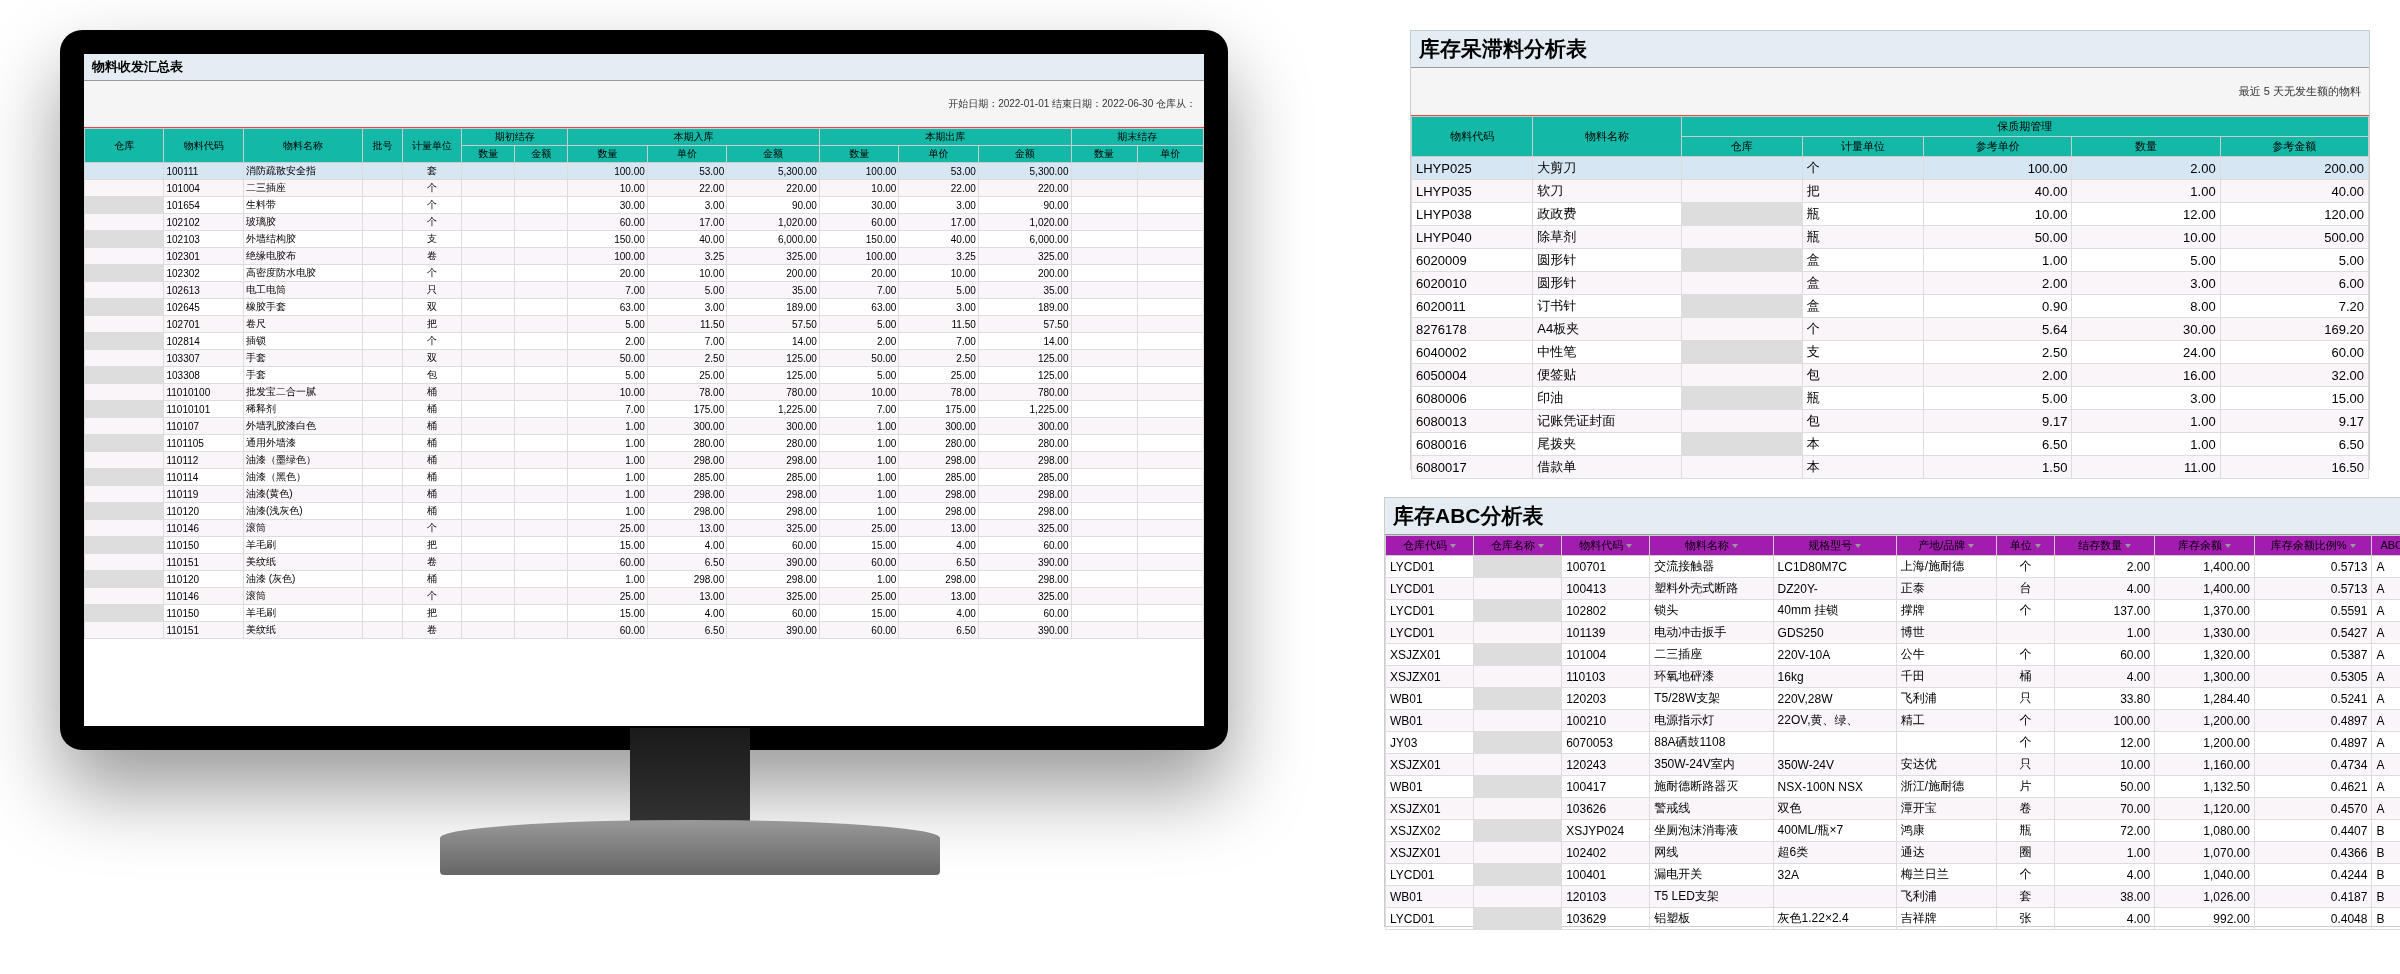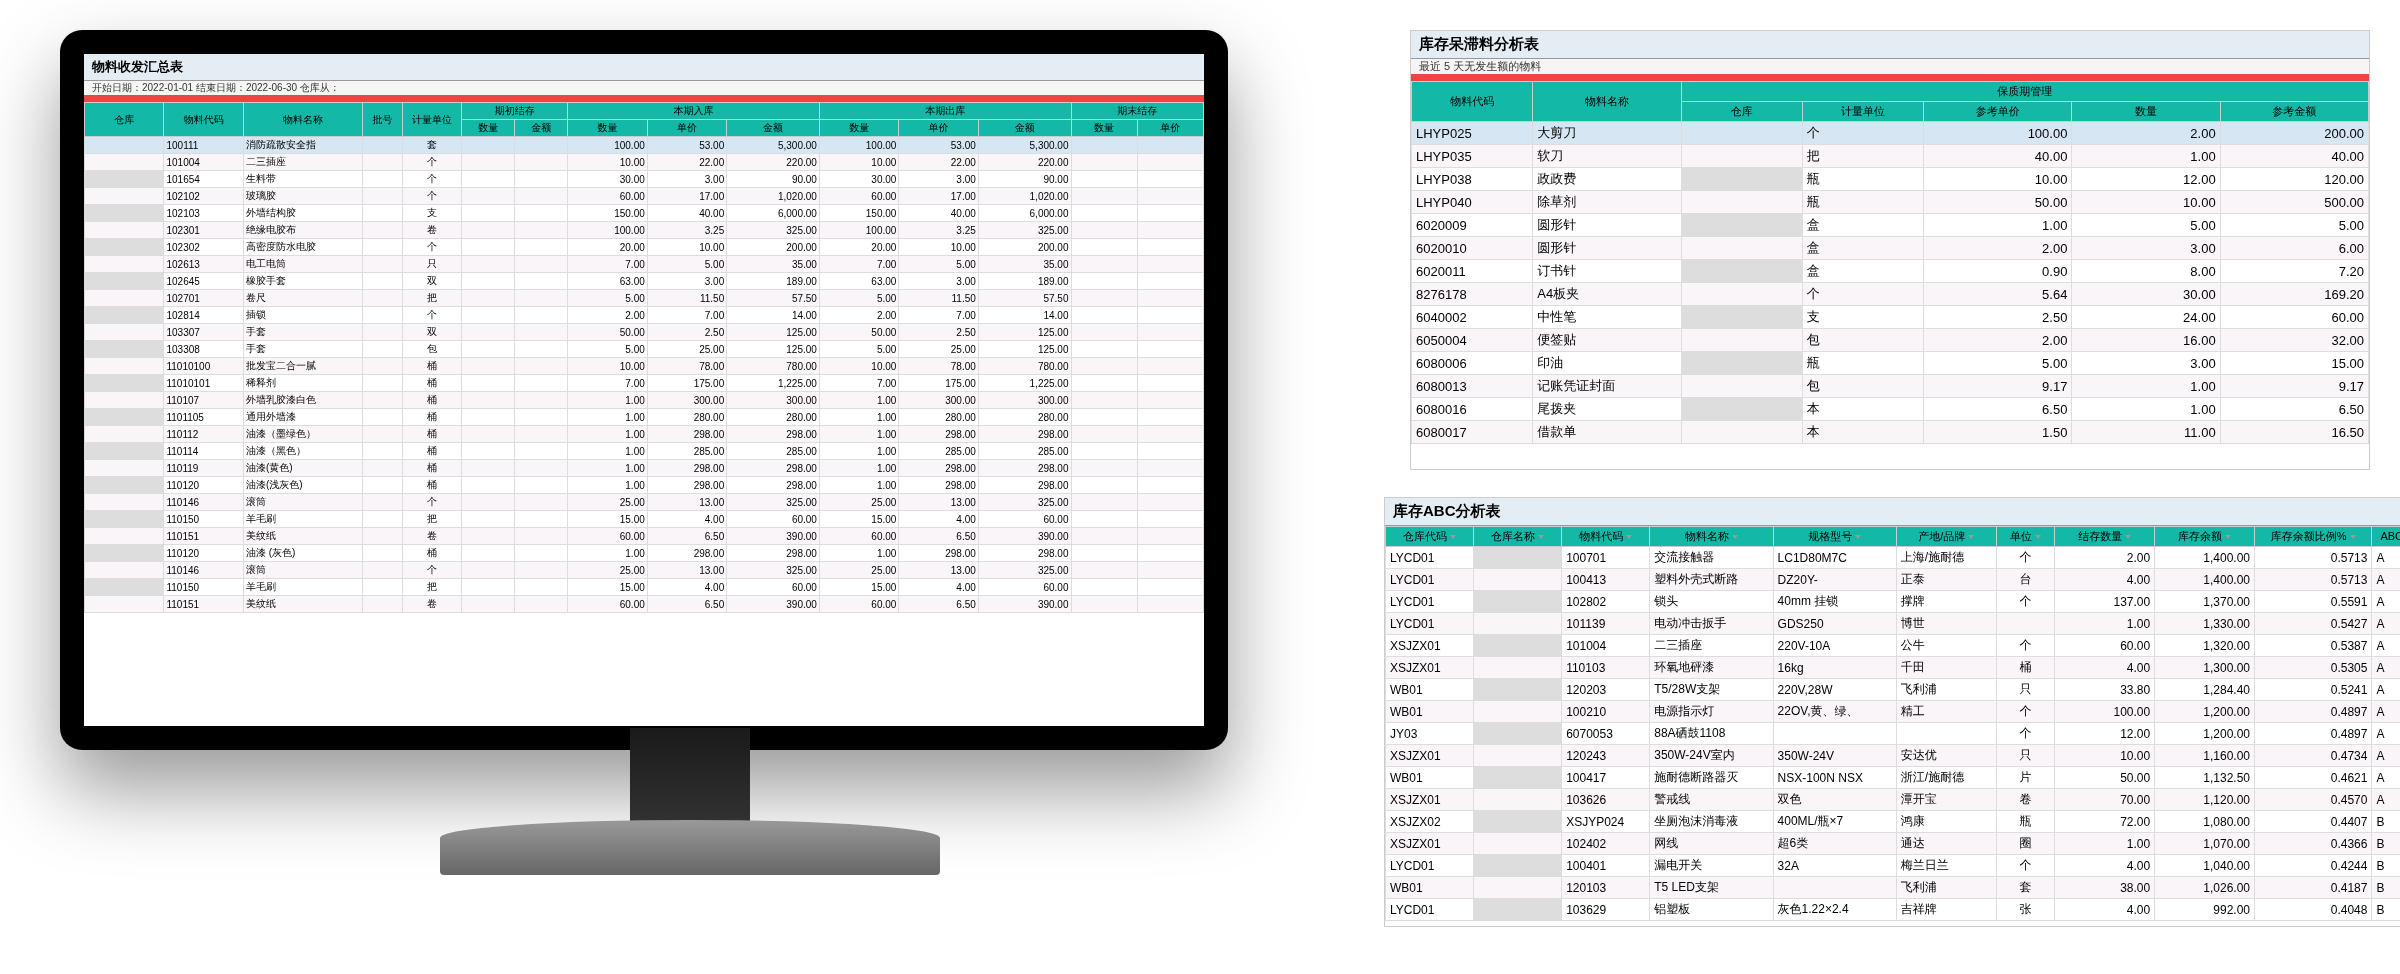--- a/index.html
+++ b/index.html
@@ -4,31 +4,31 @@
 <style>
 *{box-sizing:border-box;margin:0;padding:0;font-family:"Microsoft YaHei",Arial,sans-serif}
 body{background:#fff;width:2400px;height:974px;position:relative;overflow:hidden}
 .monitor{position:absolute;left:60px;top:30px;width:1168px;height:720px;background:#000;border-radius:22px;padding:24px;box-shadow:0 40px 80px rgba(0,0,0,.4)}
 .screen{width:100%;height:100%;background:#fff;overflow:hidden;font-size:11px}
 .stand-neck{position:absolute;left:630px;top:728px;width:120px;height:100px;background:linear-gradient(180deg,#1a1a1a,#333)}
 .stand-base{position:absolute;left:440px;top:820px;width:500px;height:55px;background:linear-gradient(180deg,#999,#666);border-radius:50% 50% 4px 4px/18px 18px 4px 4px}
 .panel{background:#fff;border:1px solid #ccc}
 .panel.p2{position:absolute;left:1410px;top:30px;width:960px;height:440px;font-size:13px}
 .panel.p3{position:absolute;left:1384px;top:497px;width:1060px;height:430px;font-size:12px}
-.title-bar{background:#e3edf3;font-weight:bold;padding:4px 8px;font-size:15px;border-bottom:1px solid #999}
-.subtitle{font-size:11px;padding:0 8px;color:#333;background:#f5f5f5;border-bottom:7px solid #ef4444}
+.title-bar{background:#e3edf3;font-weight:bold;padding:4px 8px;font-size:21px;border-bottom:1px solid #999}
+.subtitle{text-align:right;font-size:11px;padding:16px 8px;color:#333;background:#f5f5f5;border-bottom:1px solid #ef4444}
 table{border-collapse:collapse;width:100%;table-layout:fixed}
 th{background:#14b8a6;border:1px solid #ccc;padding:2px 3px;font-weight:normal;font-size:11px;text-align:center;overflow:hidden;white-space:nowrap}
 td{border:1px solid #ddd;padding:2px 4px;overflow:hidden;white-space:nowrap;text-overflow:ellipsis}
 tr.datarow:nth-child(even) td{background:#faf5f8}
 tr.hl td{background:#d7e6f3!important}
 .num{text-align:right}
 .ctr{text-align:center}
 .blur{background:#ddd;color:#ddd}
-.p3 th{background:#14b8a6;font-size:11px}
+.p3 th{background:#a21caf;font-size:11px}
 .screen .title-bar{font-size:13px}
 .screen .subtitle{font-size:10px}
 .screen th,.screen td{font-size:10px;padding:1px 2px}
 .sort::after{content:"";display:inline-block;width:0;height:0;border-left:3px solid transparent;border-right:3px solid transparent;border-top:4px solid #999;margin-left:3px;vertical-align:middle}
 </style>
 </head>
 <body>
 
 <div class="monitor">
   <div class="screen">

